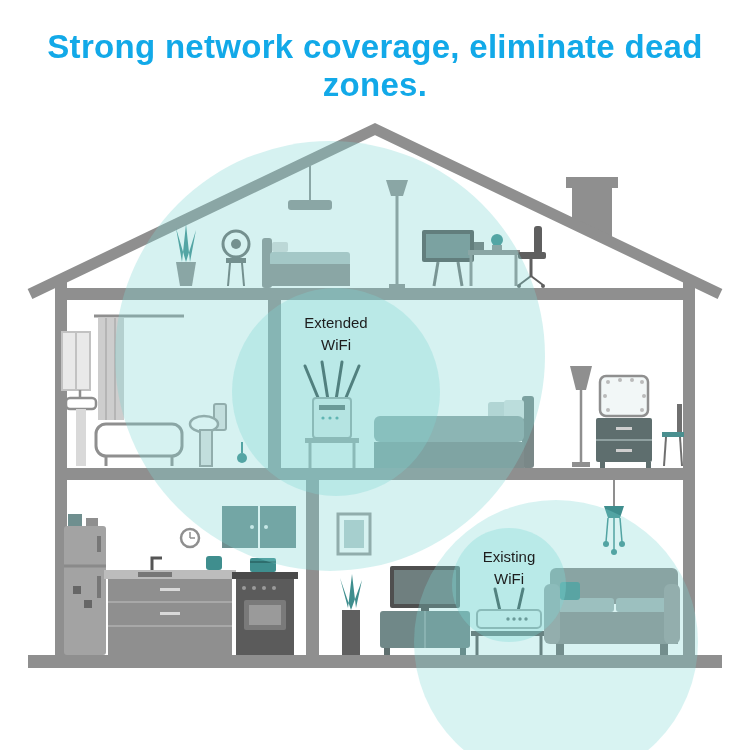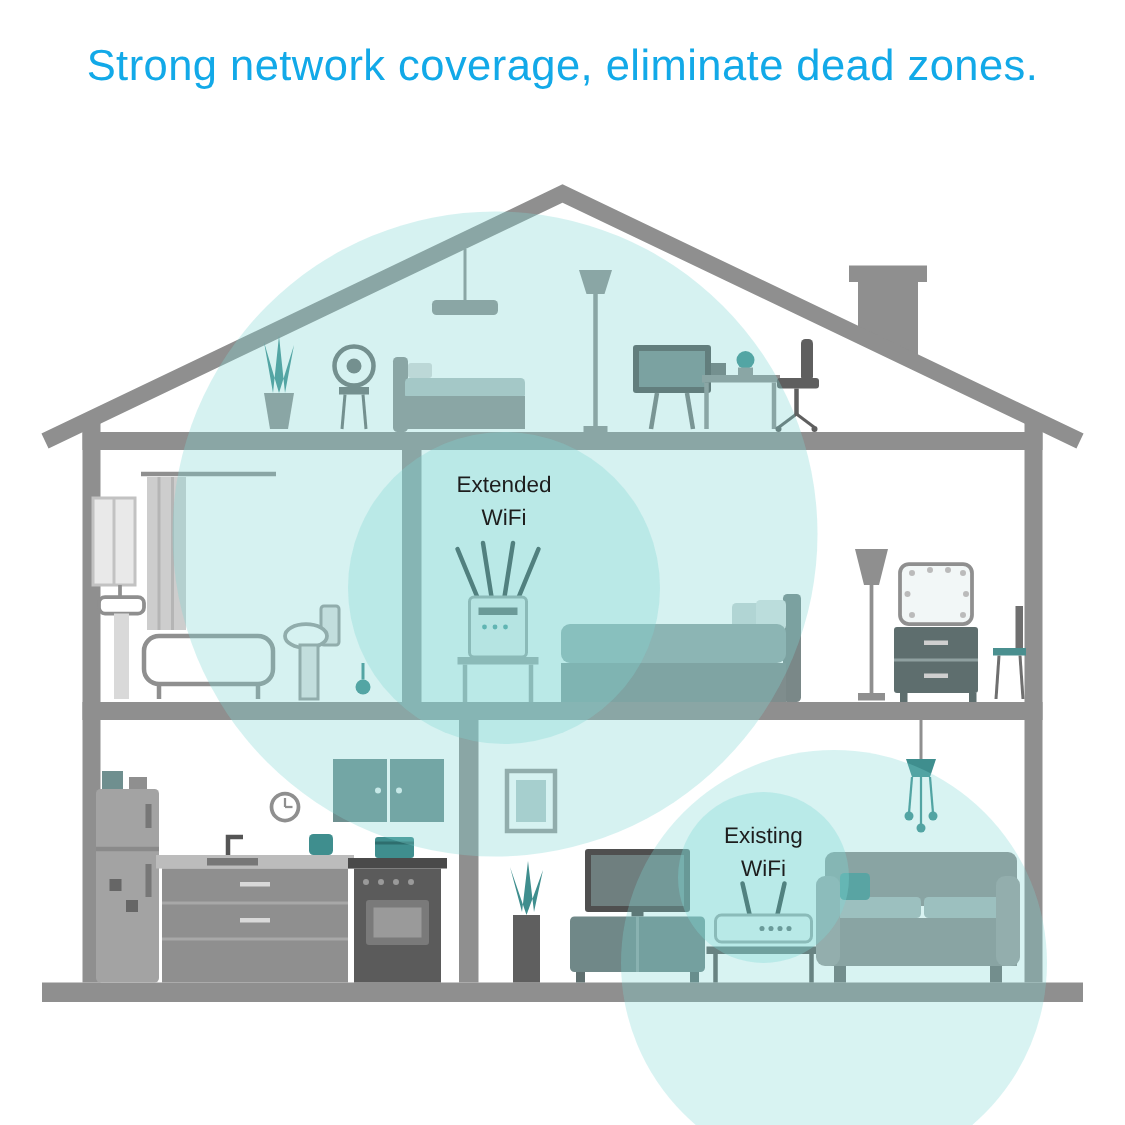--- a/index.html
+++ b/index.html
@@ -2,21 +2,21 @@
 <html><head>
 <meta charset="utf-8">
 <style>
   html,body{margin:0;padding:0;background:#ffffff;}
   .canvas{
     position:relative;width:750px;height:750px;background:#ffffff;overflow:hidden;
     font-family:"Liberation Sans",sans-serif;
   }
   .title{
     position:absolute;top:28px;left:0;width:100%;text-align:center;
-    font-size:29px;font-weight:normal;color:#12a9e8;letter-spacing:.3px;
+    font-size:33px;font-weight:bold;color:#12a9e8;letter-spacing:.3px;
   }
   svg{position:absolute;top:0;left:0;}
   .lbl{font-family:"Liberation Sans",sans-serif;font-size:15px;fill:#1d1d1d;text-anchor:middle;}
 </style>
 </head>
 <body>
 
 <div class="canvas">
   <div class="title">Strong network coverage, eliminate dead zones.</div>
 

